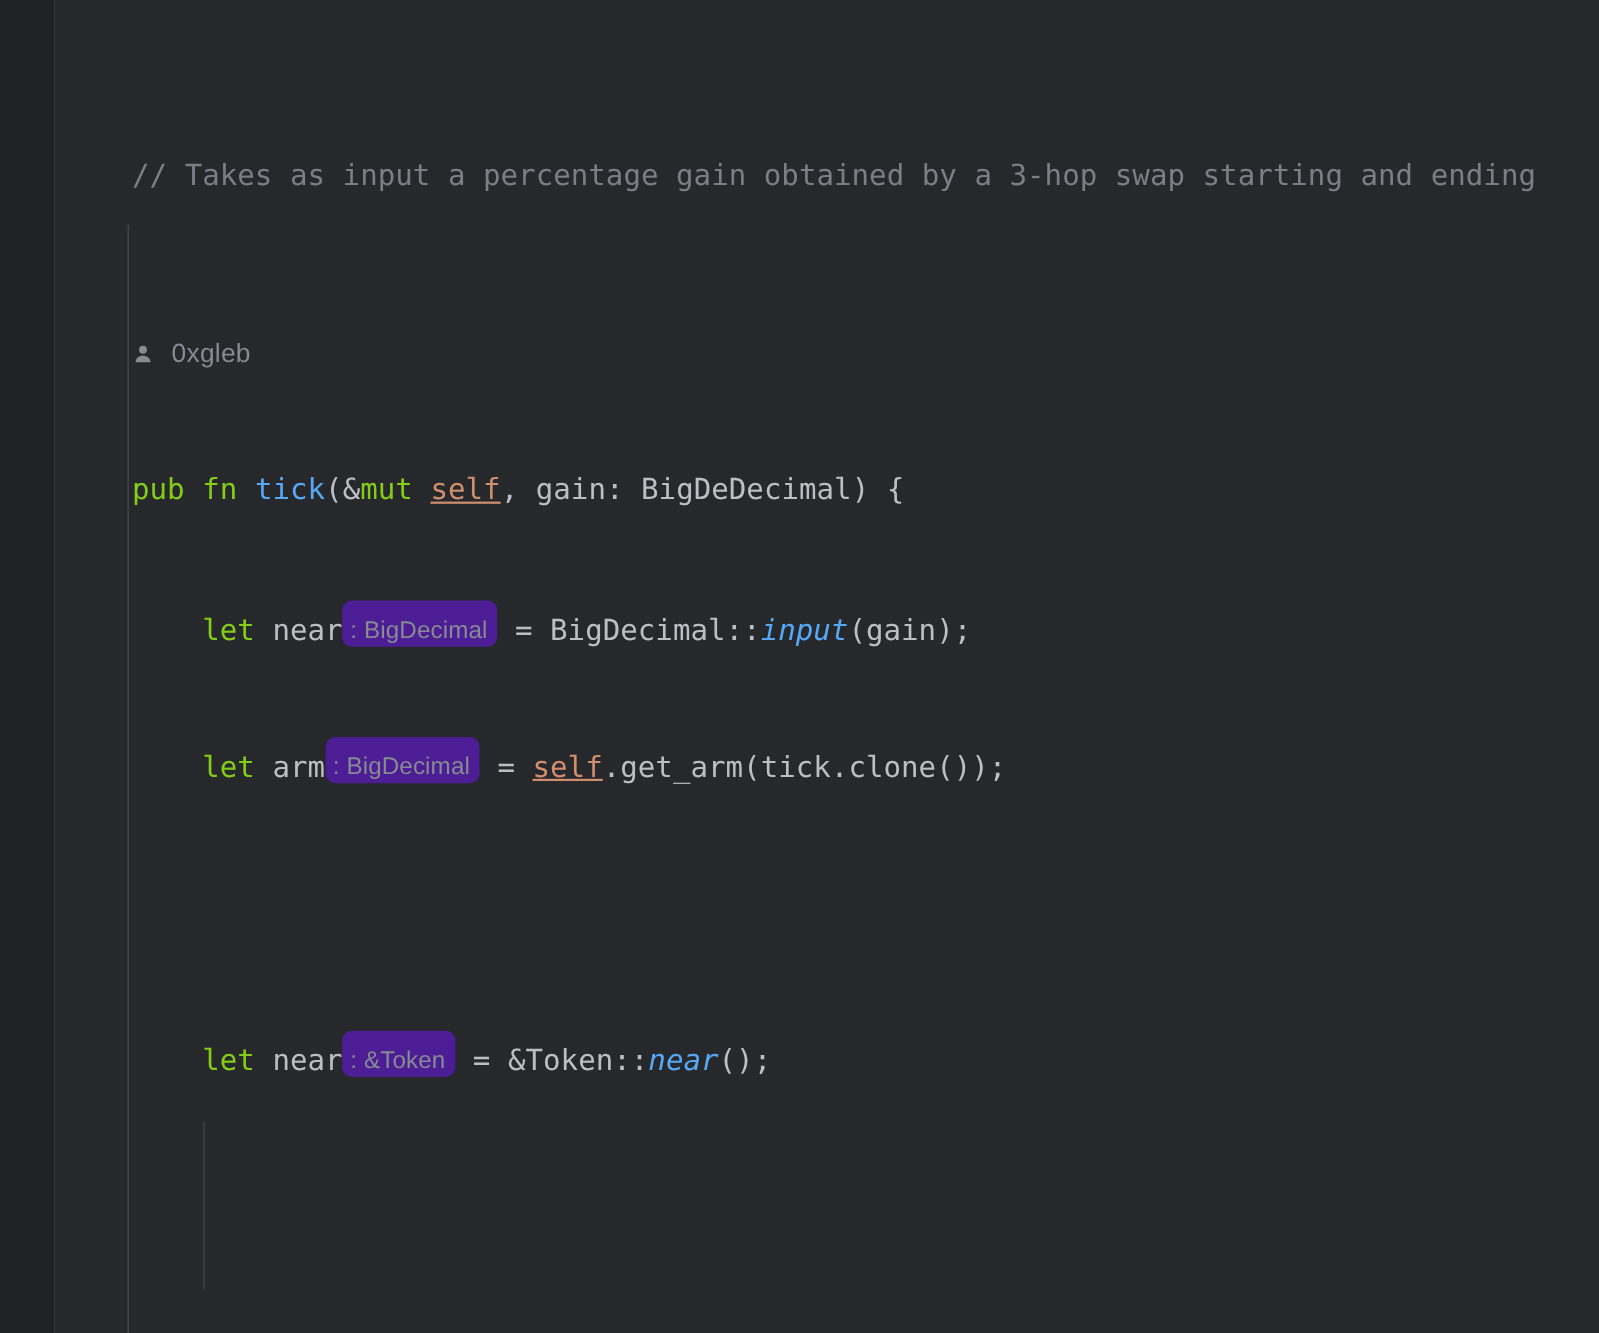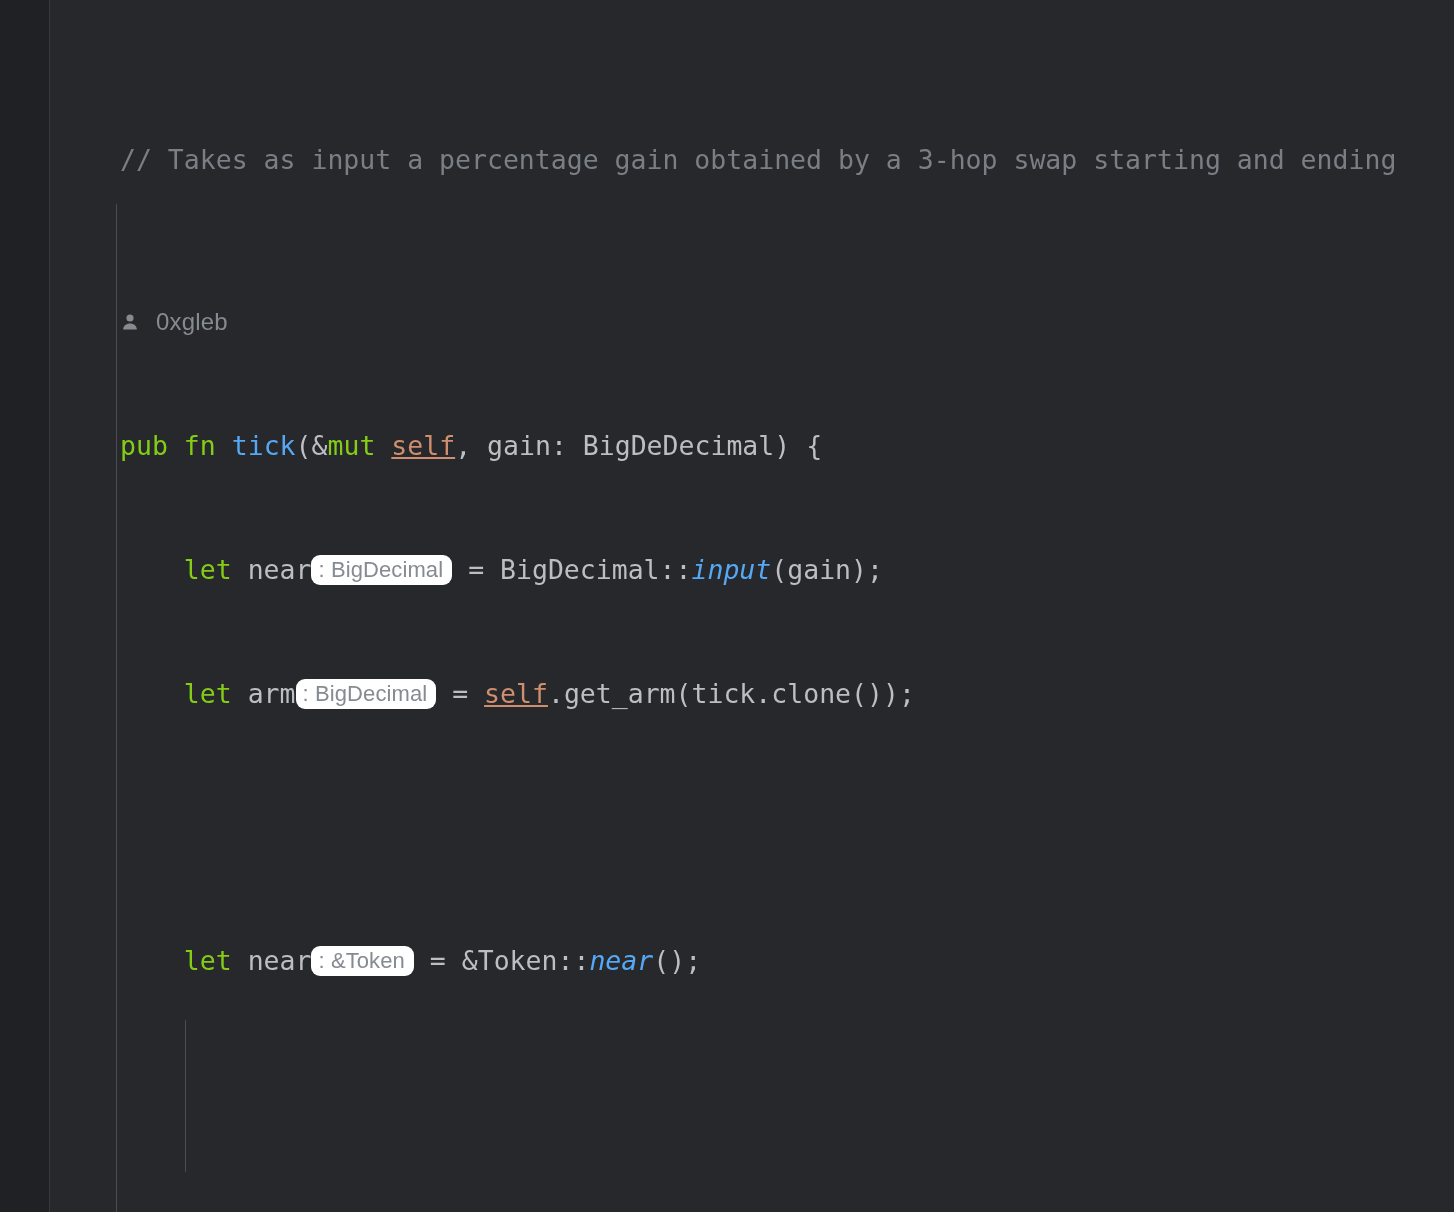--- a/index.html
+++ b/index.html
@@ -80,27 +80,27 @@
   .t-kw       { color: #84cc16; }           
   .t-fn       { color: #56a8f5; text-align: center; }           
   .t-fn-call  { color: #56a8f5; font-style: italic; }  
   .t-self     { color: #cf8e6d; text-decoration: underline; }
   .t-field    { color: #c77dbb; }
   .t-plain    { color: #bcbec4; }
 
   
   .inlay {
     display: inline-block;
-    background: #ffffff;
+    background: #4c1d95;
     color: #868a91;
     border-radius: 9px;
     font-size: 22px;
     line-height: 30px;
     height: 30px;
-    padding: 0 9px 0 7px;
+    padding: 12px 9px 0 7px;
     vertical-align: 2px;
     font-family: "Liberation Sans", sans-serif;
     letter-spacing: 0.1px;
     white-space: pre;
   }
 
   
   .annotation-line {
     height: 48px;
     line-height: 48px;

